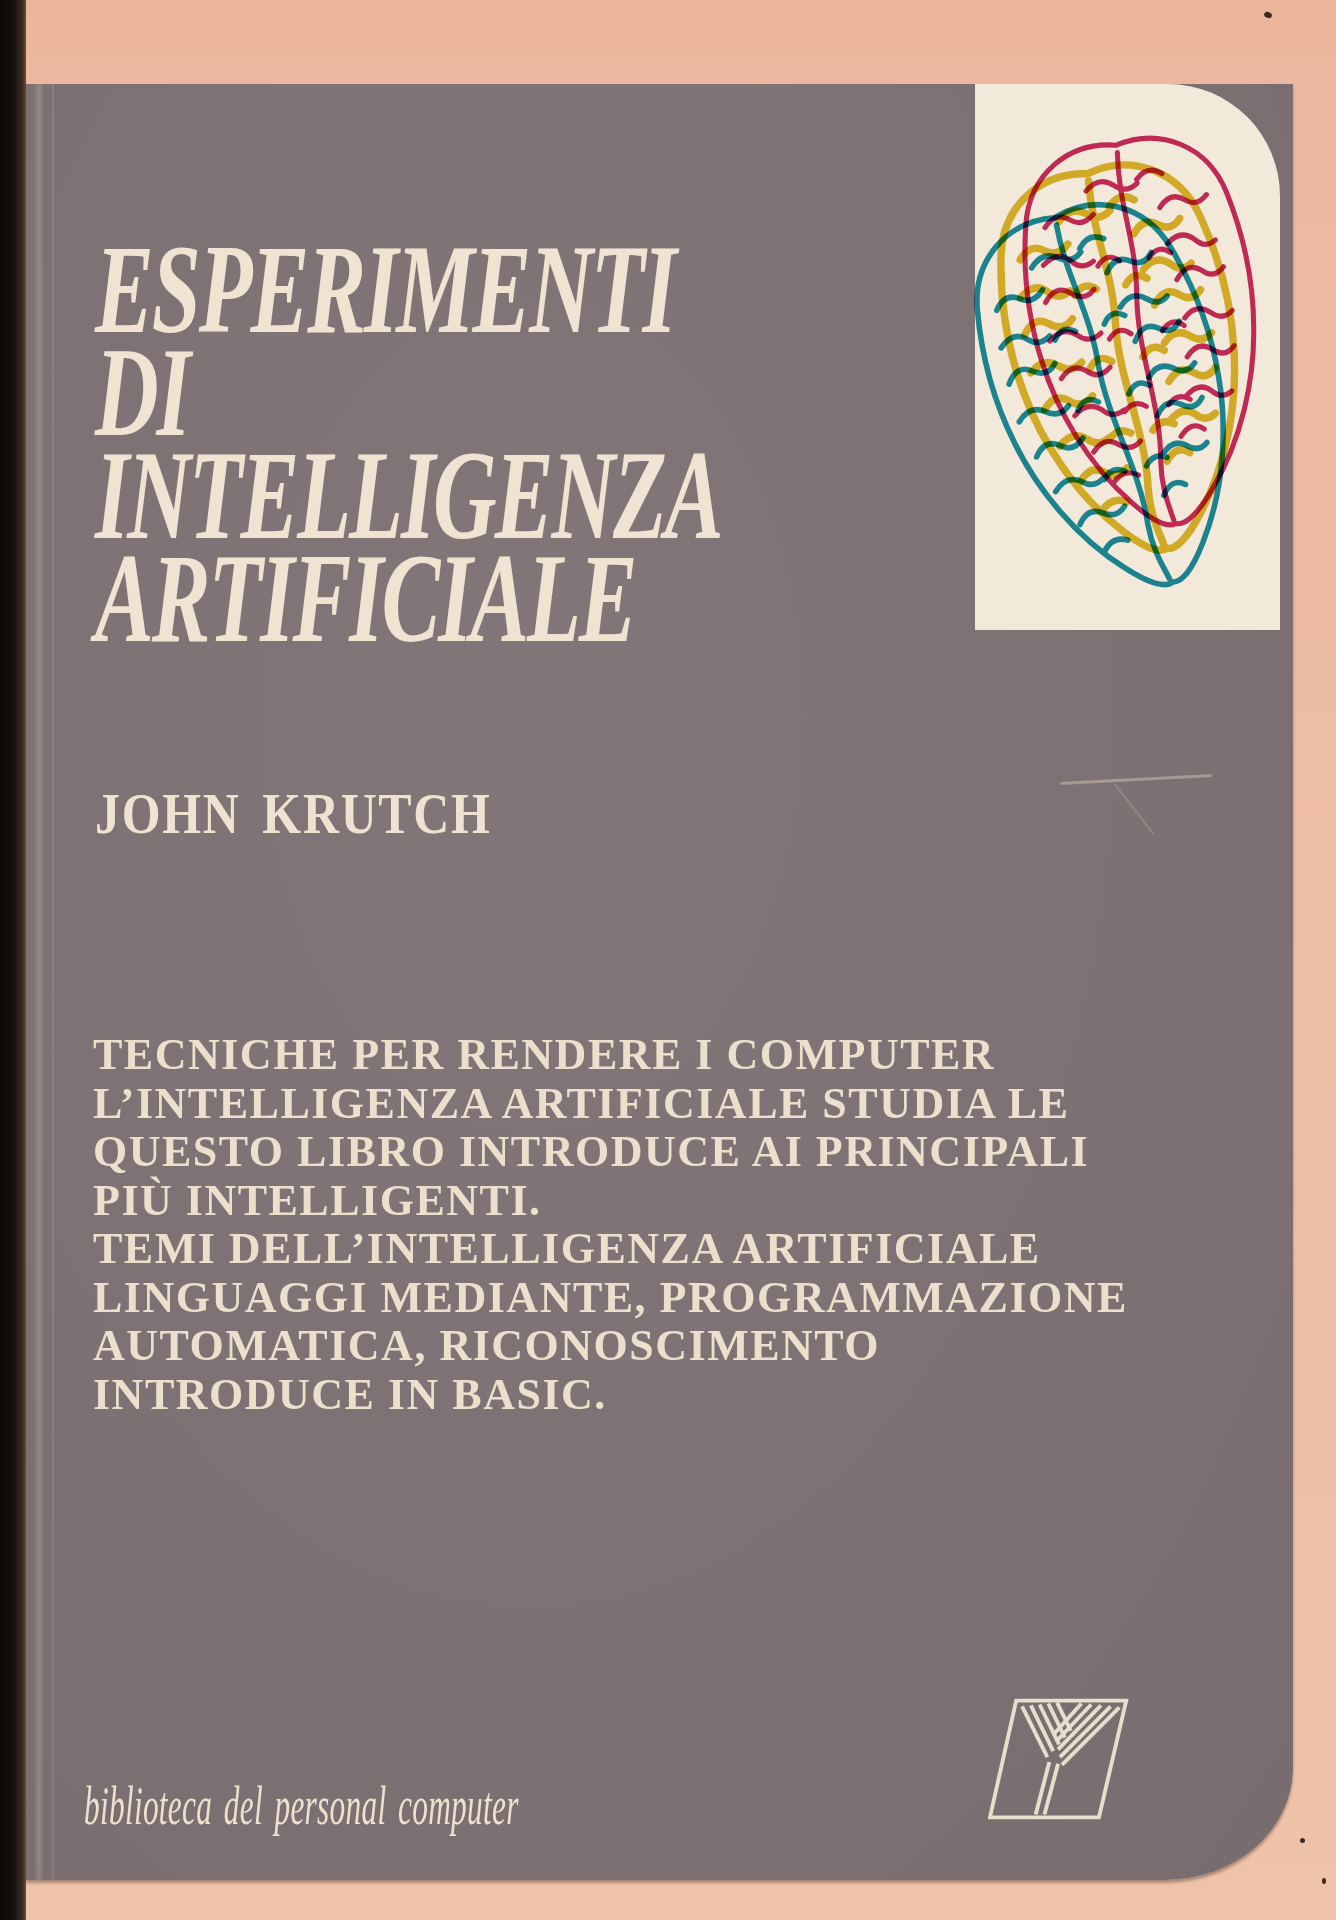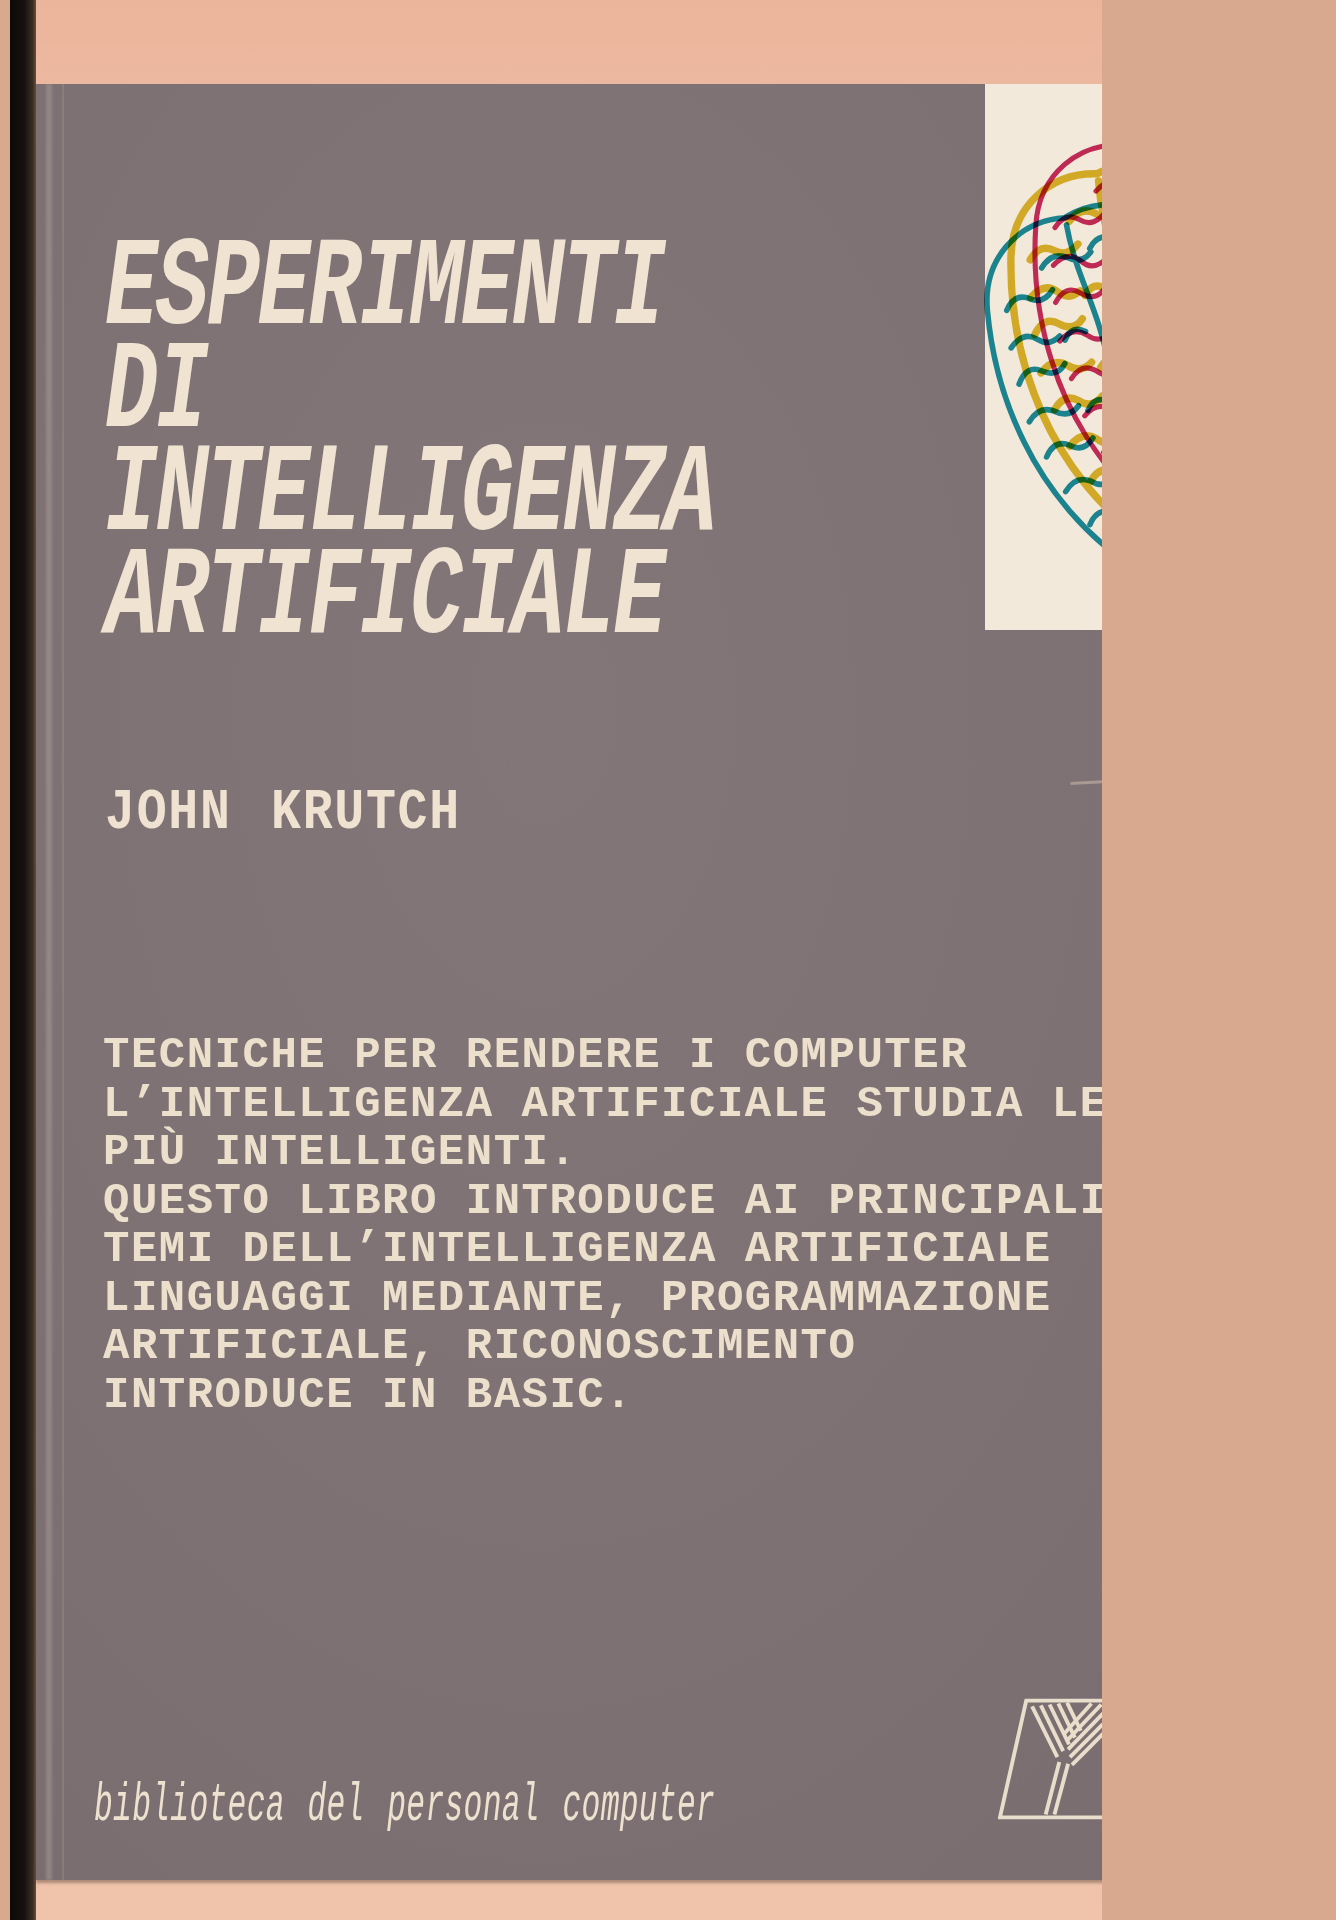--- a/index.html
+++ b/index.html
@@ -1,20 +1,19 @@
 <!DOCTYPE html>
 <html><head>
 <meta charset="utf-8">
 <style>
   html,body{margin:0;padding:0;background:#d8a88f;}
   .scan{
-    position:relative;width:1092px;height:1920px;overflow:hidden;
+    position:relative;width:1336px;height:1920px;overflow:hidden;
     background:linear-gradient(180deg,#ebb59b 0%,#ecb9a0 6%,#edbda4 45%,#eec0a7 80%,#efc4ab 100%);
-    font-family:Liberation Mono, monospace;
-    margin-left:10px;
+    font-family:Liberation Serif, serif;
   }
   .left-strip{
     position:absolute;left:0;top:0;width:26px;height:1920px;
     background:linear-gradient(90deg,#0b0907 0%,#171210 55%,#3c2e23 88%,#6b4f3c 100%);
   }
   .cover{
     position:absolute;left:26px;top:84px;width:1267px;height:1796px;
     background:radial-gradient(ellipse at 40% 35%, #827678 0%, #7d7173 55%, #786c6e 100%);
     border-bottom-right-radius:128px 112px;
     box-shadow:0 3px 3px rgba(92,66,54,.45);
@@ -117,25 +116,25 @@
     </div>
 
     <div class="author">JOHN KRUTCH</div>
 
     <div class="scratch s1"></div>
     <div class="scratch s2"></div>
 
     <div class="blurb">
       <div class="bline">TECNICHE PER RENDERE I COMPUTER</div>
       <div class="bline">L’INTELLIGENZA ARTIFICIALE STUDIA LE</div>
+      <div class="bline">QUESTO LIBRO INTRODUCE AI PRINCIPALI</div>
       <div class="bline">PIÙ INTELLIGENTI.</div>
-      <div class="bline">QUESTO LIBRO INTRODUCE AI PRINCIPALI</div>
       <div class="bline">TEMI DELL’INTELLIGENZA ARTIFICIALE</div>
       <div class="bline">LINGUAGGI MEDIANTE, PROGRAMMAZIONE</div>
-      <div class="bline">ARTIFICIALE, RICONOSCIMENTO</div>
+      <div class="bline">AUTOMATICA, RICONOSCIMENTO</div>
       <div class="bline">INTRODUCE IN BASIC.</div>
     </div>
 
     <div class="series">biblioteca del personal computer</div>
 
     <svg class="logo" viewBox="0 0 150 126" aria-hidden="true">
       <g fill="none" stroke="#e8decb" stroke-width="4">
         <path d="M29,3 L142,3 L114,123 L2,123 Z"></path>
         <path d="M35,9 L61,61"></path>
         <path d="M44,8 L67,55"></path>

